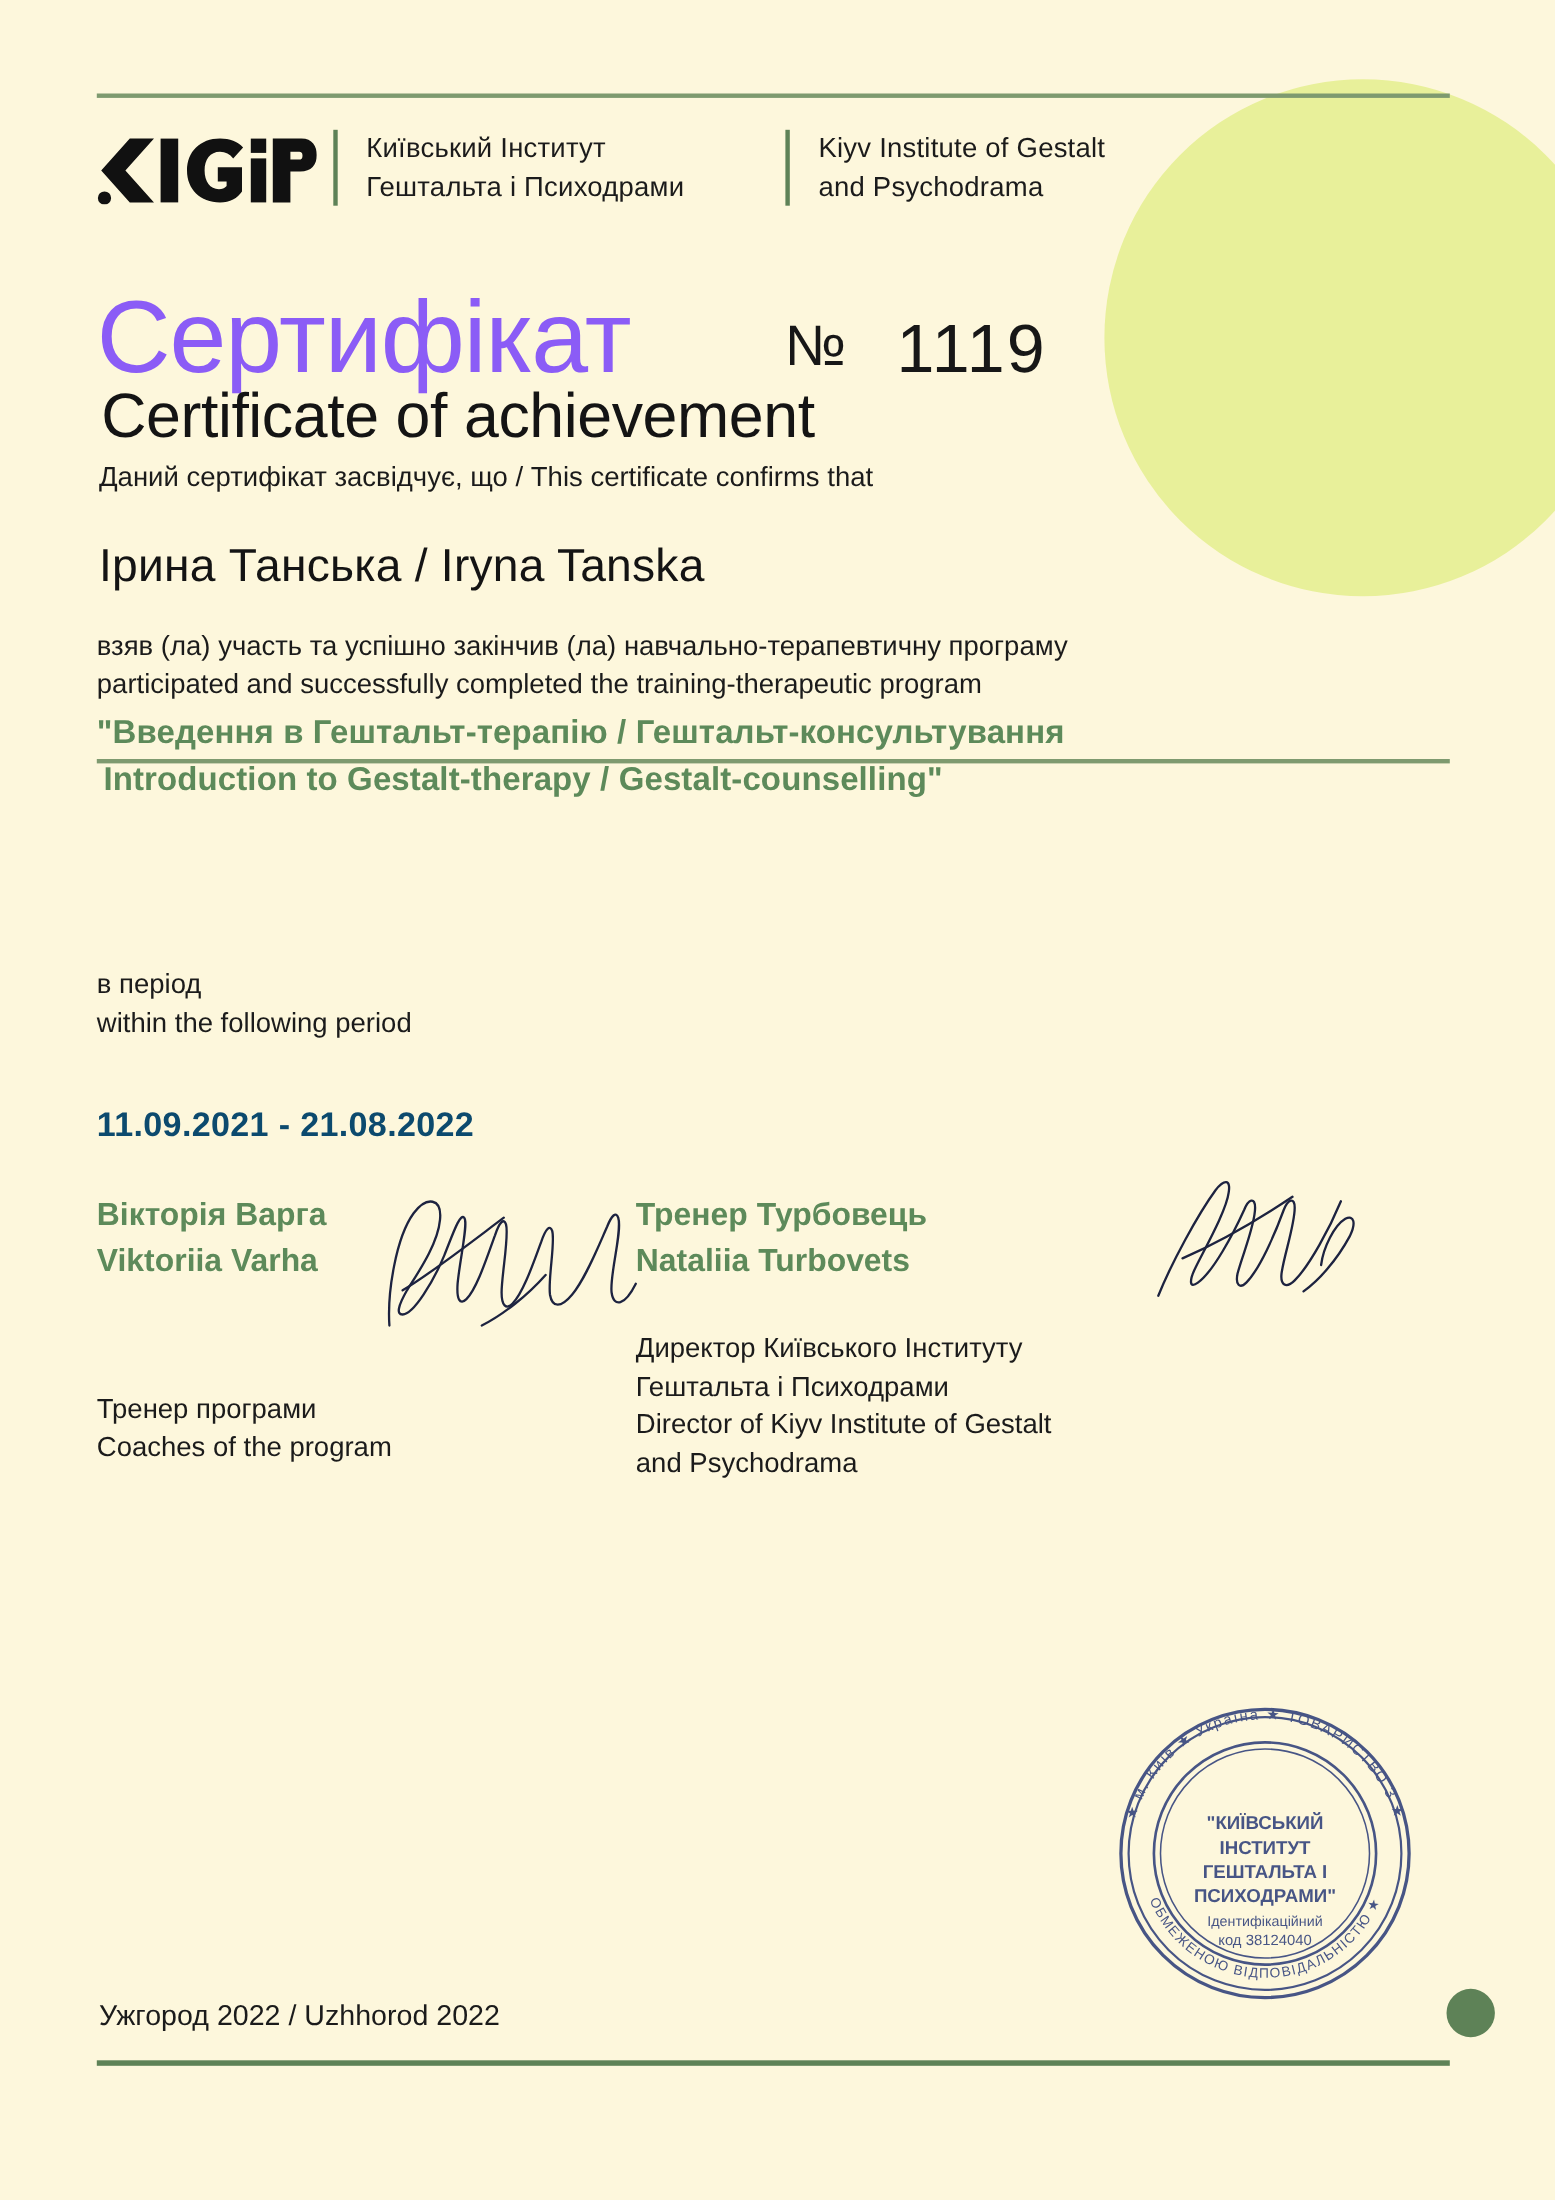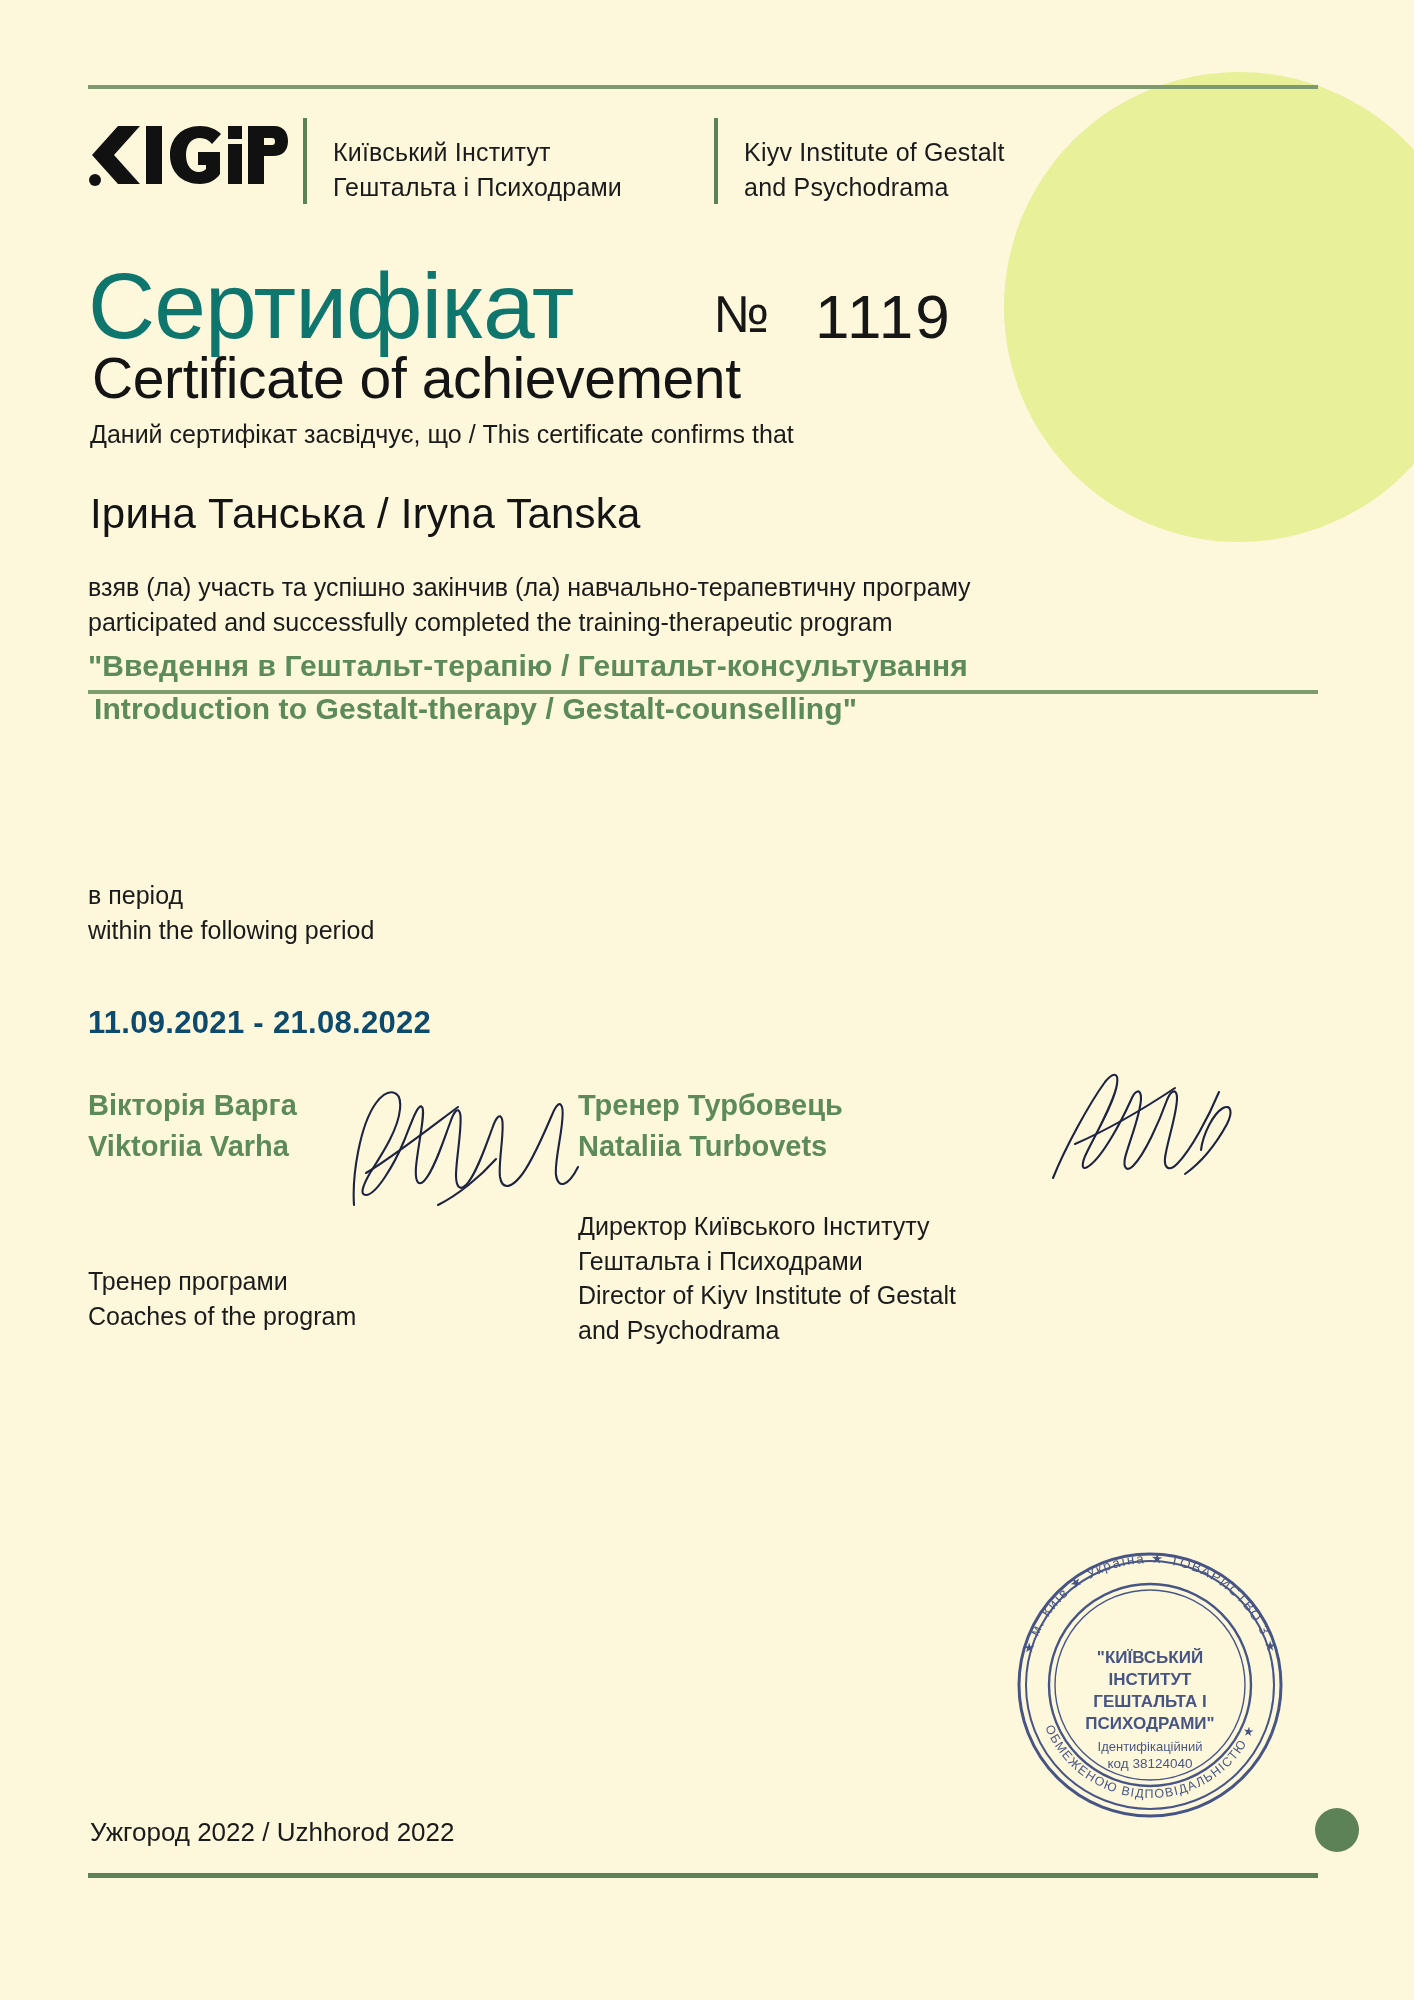--- a/index.html
+++ b/index.html
@@ -102,37 +102,36 @@
   .org-col {
     display: flex;
     flex-direction: column;
     justify-content: flex-start;
     font-size: 25px;
     line-height: 1.38;
     color: #1b1b1b;
     letter-spacing: 0.2px;
     font-weight: 400;
     white-space: nowrap;
-    margin-top: 17px;
   }
   .org-col.ua { margin-right: 92px; }
 
   
   .title-row {
     position: absolute;
     left: 88px;
     top: 260px;
     width: 1240px;
     display: flex;
     align-items: baseline;
     z-index: 5;
   }
   .title-ua {
     font-size: 93px;
-    color: #0f766e;
+    color: #8b5cf6;
     line-height: 1;
     letter-spacing: -1px;
     font-weight: 400;
     text-align: center;
   }
   .num-wrap {
     margin-left: 140px;
     display: flex;
     align-items: baseline;
     color: #171717;

